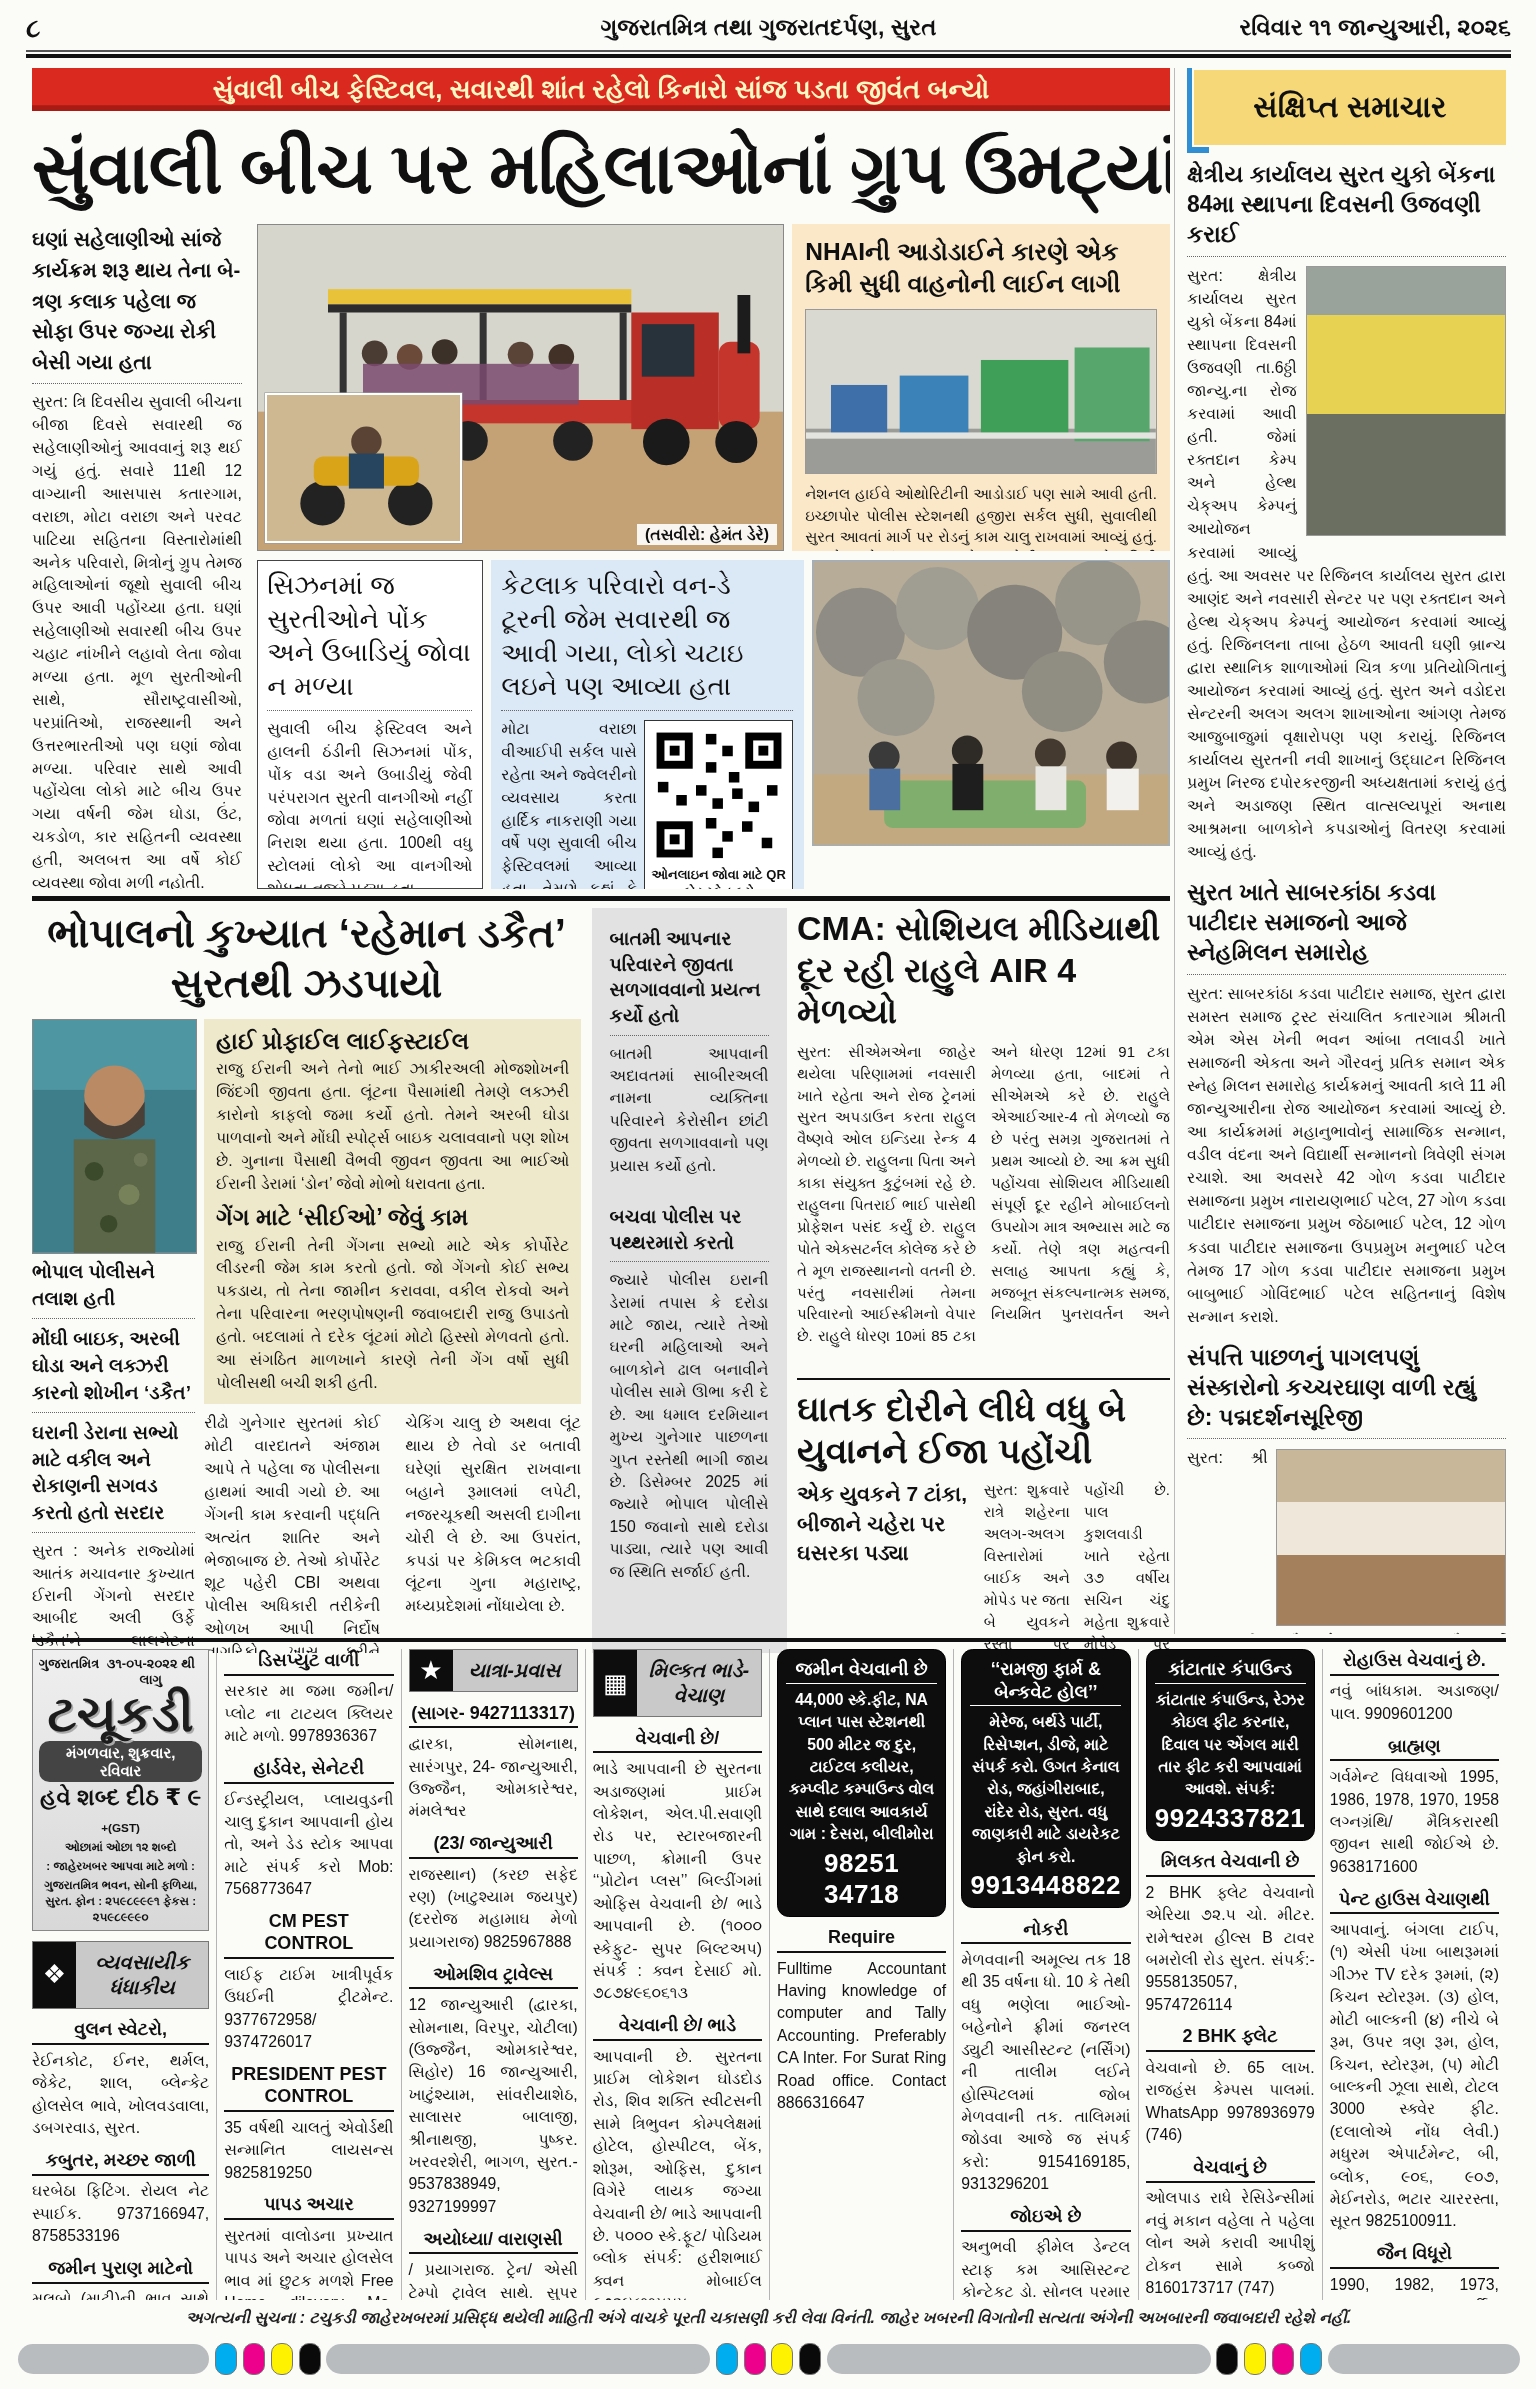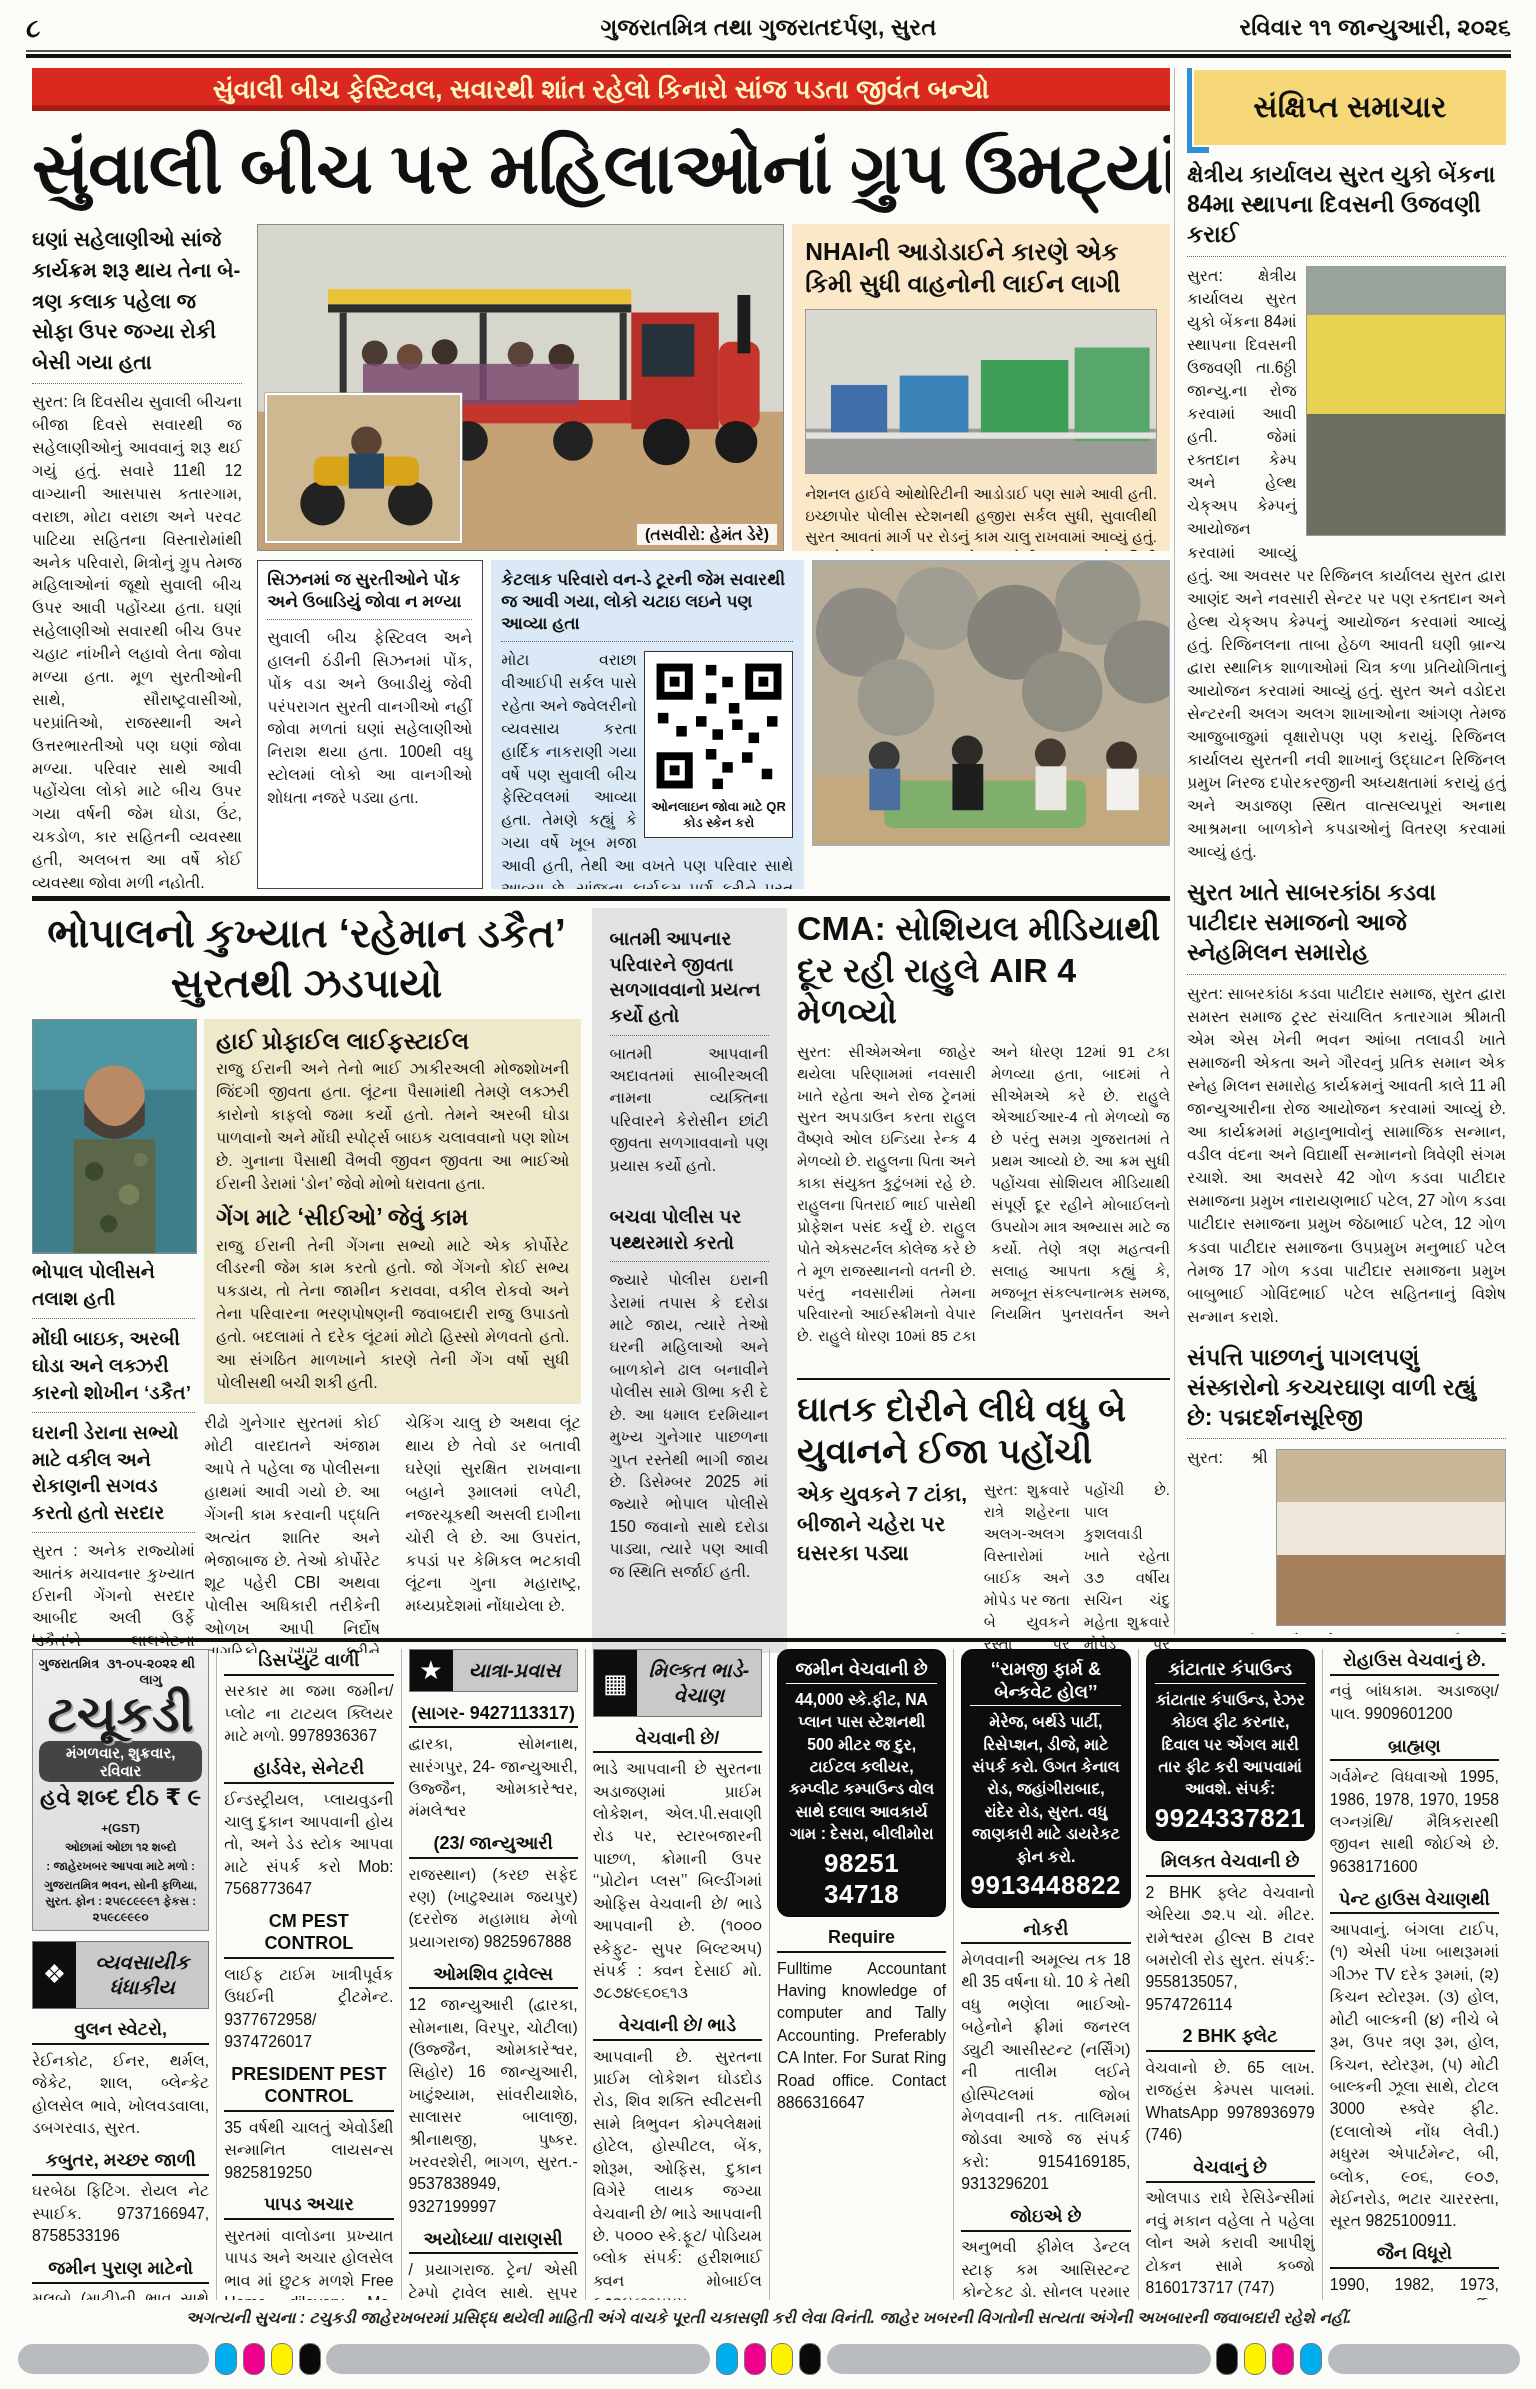--- a/index.html
+++ b/index.html
@@ -30,21 +30,21 @@
   .r1{display:flex;gap:8.2px;height:327px}
   .photo-wrap{width:525px;position:relative;border:1.2px solid #888;background:#dcd9d0;overflow:hidden}
   .photo-caption{position:absolute;right:5.8px;bottom:5.8px;background:rgba(255,255,255,.9);padding:1.2px 8.2px;font-size:15.8px;font-weight:700}
   .inset-photo{position:absolute;left:7px;bottom:7px;width:193px;height:146px;border:2.9px solid #fff;box-shadow:0 0 0 0.6px #999;overflow:hidden}
   .nhai{flex:1;background:#fae8c8;padding:11.7px 13px;overflow:hidden}
   .nhai-title{font-size:24.5px;font-weight:800;line-height:1.3}
   .nhai-photo{height:163px;margin:9.3px 0;border:0.6px solid #999;overflow:hidden}
   .nhai-body{font-size:15px;line-height:1.42}
   .r2{display:flex;gap:8.2px;flex:1;min-height:0}
   .season{width:205px;border:1.2px solid #444;background:#fff;padding:8.2px 9.3px;overflow:hidden}
-  .box-title{font-size:17px;font-weight:700;line-height:1.3}
+  .box-title{font-size:26px;font-weight:400;line-height:1.3}
   .oneday{width:292px;background:#dbe8f6;padding:9.3px 10.5px;overflow:hidden}
   .qr-block{float:right;width:138px;margin:2.3px 0 3.5px 7px;background:#fff;border:1.2px solid #333;padding:4.7px;text-align:center}
   .qr-cap{font-size:13px;font-weight:700;line-height:1.3;margin-top:3.5px}
   .rocks{flex:1;height:284px;border:1.2px solid #9ab0c8;overflow:hidden;position:relative}
   .thick-rule{height:4.7px;background:#111;margin:7px 0}
   
   .section-b{display:flex;gap:10.5px;height:745px;overflow:hidden;margin-top:3.5px}
   .bhopal{width:549px;overflow:hidden}
   .bhopal-headline{font-size:40px;font-weight:800;text-align:center;line-height:1.25;margin-bottom:10.5px}
   .bhopal-row{display:flex;gap:9.3px}

